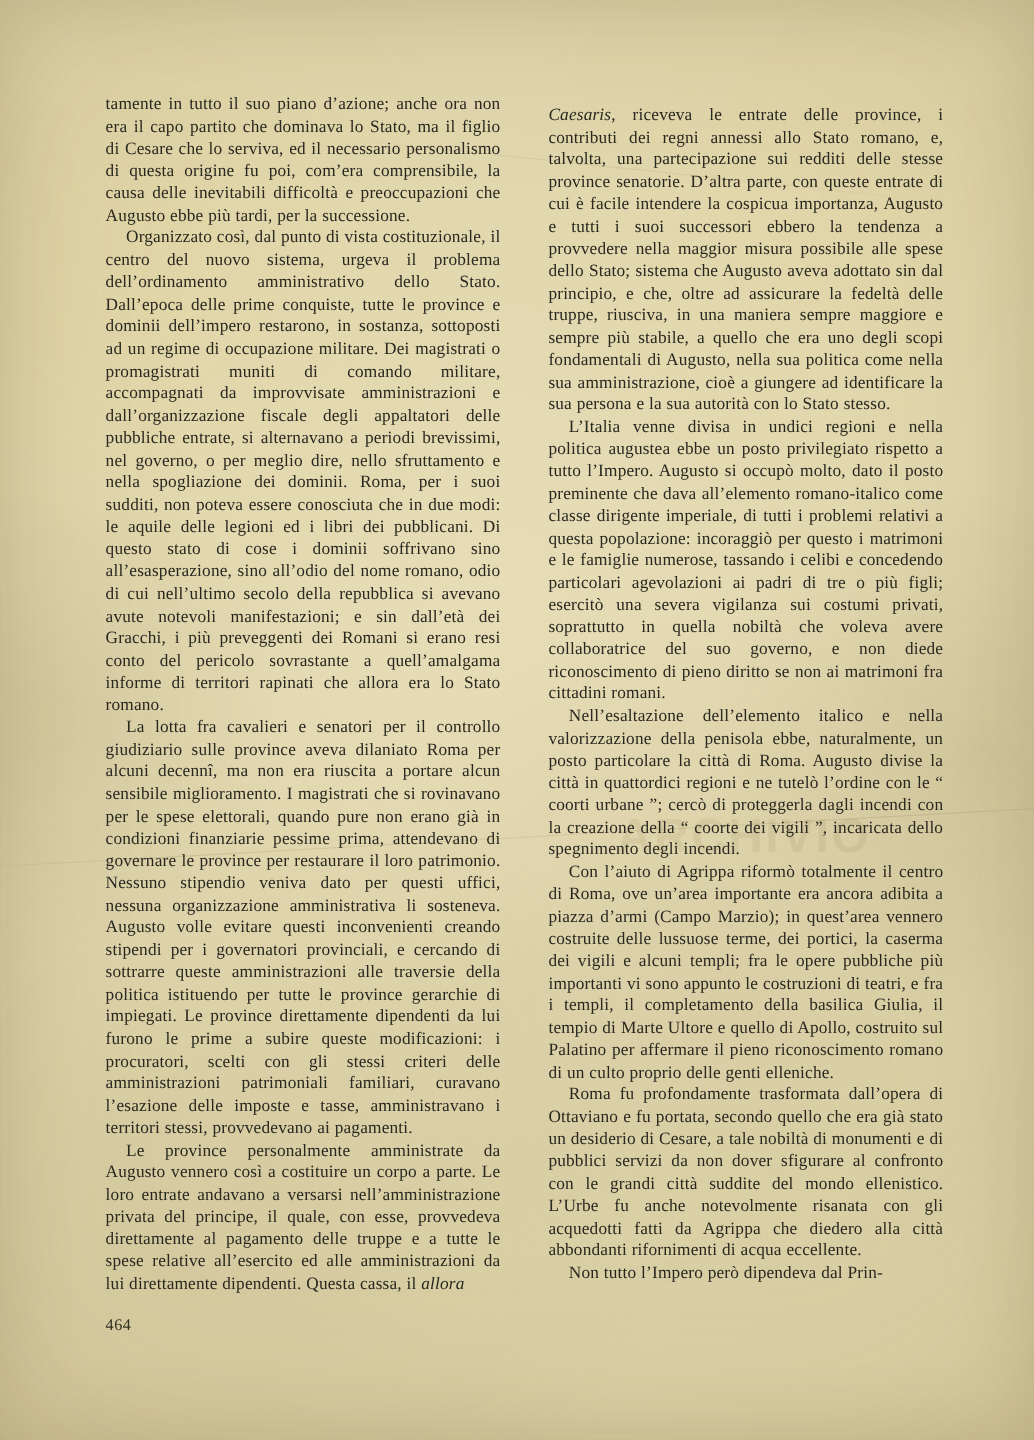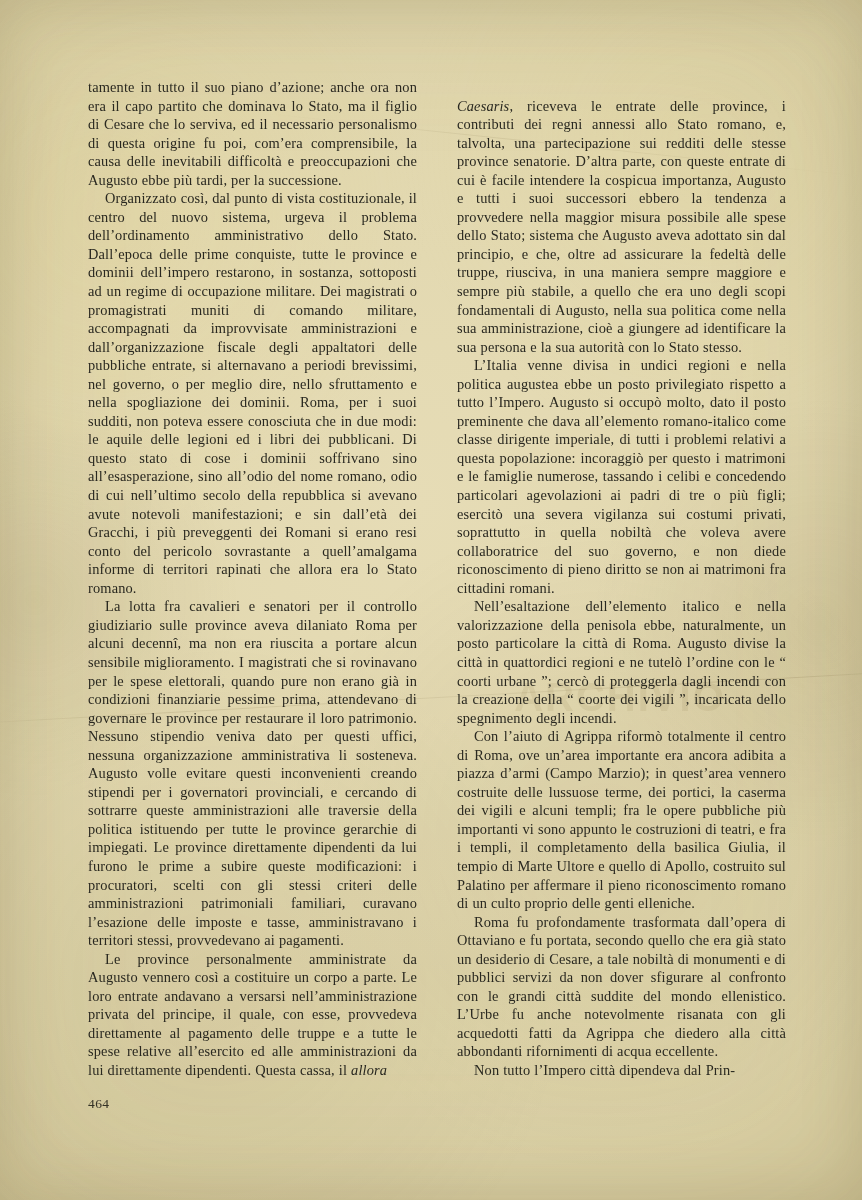--- a/index.html
+++ b/index.html
@@ -80,21 +80,21 @@
     opacity: 0.55;
   }
 
   .text-block {
     position: absolute;
     top: 78px;
     left: 88px;
     width: 698px;
     display: flex;
     gap: 40px;
-    align-items: flex-end;
+    align-items: center;
   }
   .column {
     width: 329px;
   }
   p.para {
     margin: 0;
     font-size: 14.4px;
     line-height: 18.55px;
     text-align: justify;
     text-indent: 17px;
@@ -138,21 +138,21 @@
         <p class="para">La lotta fra cavalieri e senatori per il controllo giudiziario sulle province aveva dilaniato Roma per alcuni decennî, ma non era riuscita a portare alcun sensibile miglioramento. I magistrati che si rovinavano per le spese elettorali, quando pure non erano già in condizioni finanziarie pessime prima, attendevano di governare le province per restaurare il loro patrimonio. Nessuno stipendio veniva dato per questi uffici, nessuna organizzazione amministrativa li sosteneva. Augusto volle evitare questi inconvenienti creando stipendi per i governatori provinciali, e cercando di sottrarre queste amministrazioni alle traversie della politica istituendo per tutte le province gerarchie di impiegati. Le province direttamente dipendenti da lui furono le prime a subire queste modificazioni: i procuratori, scelti con gli stessi criteri delle amministrazioni patrimoniali familiari, curavano l’esazione delle imposte e tasse, amministravano i territori stessi, provvedevano ai pagamenti.</p>
         <p class="para">Le province personalmente amministrate da Augusto vennero così a costituire un corpo a parte. Le loro entrate andavano a versarsi nell’amministrazione privata del principe, il quale, con esse, provvedeva direttamente al pagamento delle truppe e a tutte le spese relative all’esercito ed alle amministrazioni da lui direttamente dipendenti. Questa cassa, il <i>allora</i></p>
       </div>
 
     <div class="column" id="col-right">
         <p class="para noindent"><i>Caesaris</i>, riceveva le entrate delle province, i contributi dei regni annessi allo Stato romano, e, talvolta, una partecipazione sui redditi delle stesse province senatorie. D’altra parte, con queste entrate di cui è facile intendere la cospicua importanza, Augusto e tutti i suoi successori ebbero la tendenza a provvedere nella maggior misura possibile alle spese dello Stato; sistema che Augusto aveva adottato sin dal principio, e che, oltre ad assicurare la fedeltà delle truppe, riusciva, in una maniera sempre maggiore e sempre più stabile, a quello che era uno degli scopi fondamentali di Augusto, nella sua politica come nella sua amministrazione, cioè a giungere ad identificare la sua persona e la sua autorità con lo Stato stesso.</p>
         <p class="para">L’Italia venne divisa in undici regioni e nella politica augustea ebbe un posto privilegiato rispetto a tutto l’Impero. Augusto si occupò molto, dato il posto preminente che dava all’elemento romano-italico come classe dirigente imperiale, di tutti i problemi relativi a questa popolazione: incoraggiò per questo i matrimoni e le famiglie numerose, tassando i celibi e concedendo particolari agevolazioni ai padri di tre o più figli; esercitò una severa vigilanza sui costumi privati, soprattutto in quella nobiltà che voleva avere collaboratrice del suo governo, e non diede riconoscimento di pieno diritto se non ai matrimoni fra cittadini romani.</p>
         <p class="para">Nell’esaltazione dell’elemento italico e nella valorizzazione della penisola ebbe, naturalmente, un posto particolare la città di Roma. Augusto divise la città in quattordici regioni e ne tutelò l’ordine con le “ coorti urbane ”; cercò di proteggerla dagli incendi con la creazione della “ coorte dei vigili ”, incaricata dello spegnimento degli incendi.</p>
         <p class="para">Con l’aiuto di Agrippa riformò totalmente il centro di Roma, ove un’area importante era ancora adibita a piazza d’armi (Campo Marzio); in quest’area vennero costruite delle lussuose terme, dei portici, la caserma dei vigili e alcuni templi; fra le opere pubbliche più importanti vi sono appunto le costruzioni di teatri, e fra i templi, il completamento della basilica Giulia, il tempio di Marte Ultore e quello di Apollo, costruito sul Palatino per affermare il pieno riconoscimento romano di un culto proprio delle genti elleniche.</p>
         <p class="para">Roma fu profondamente trasformata dall’opera di Ottaviano e fu portata, secondo quello che era già stato un desiderio di Cesare, a tale nobiltà di monumenti e di pubblici servizi da non dover sfigurare al confronto con le grandi città suddite del mondo ellenistico. L’Urbe fu anche notevolmente risanata con gli acquedotti fatti da Agrippa che diedero alla città abbondanti rifornimenti di acqua eccellente.</p>
-        <p class="para">Non tutto l’Impero città dipendeva dal Prin-</p>
+        <p class="para">Non tutto l’Impero però dipendeva dal Prin-</p>
       </div>
 
   </div>
 
   <div class="folio">464</div>
 
   <div class="vignette"></div>
 </div>
 
 </body></html>

